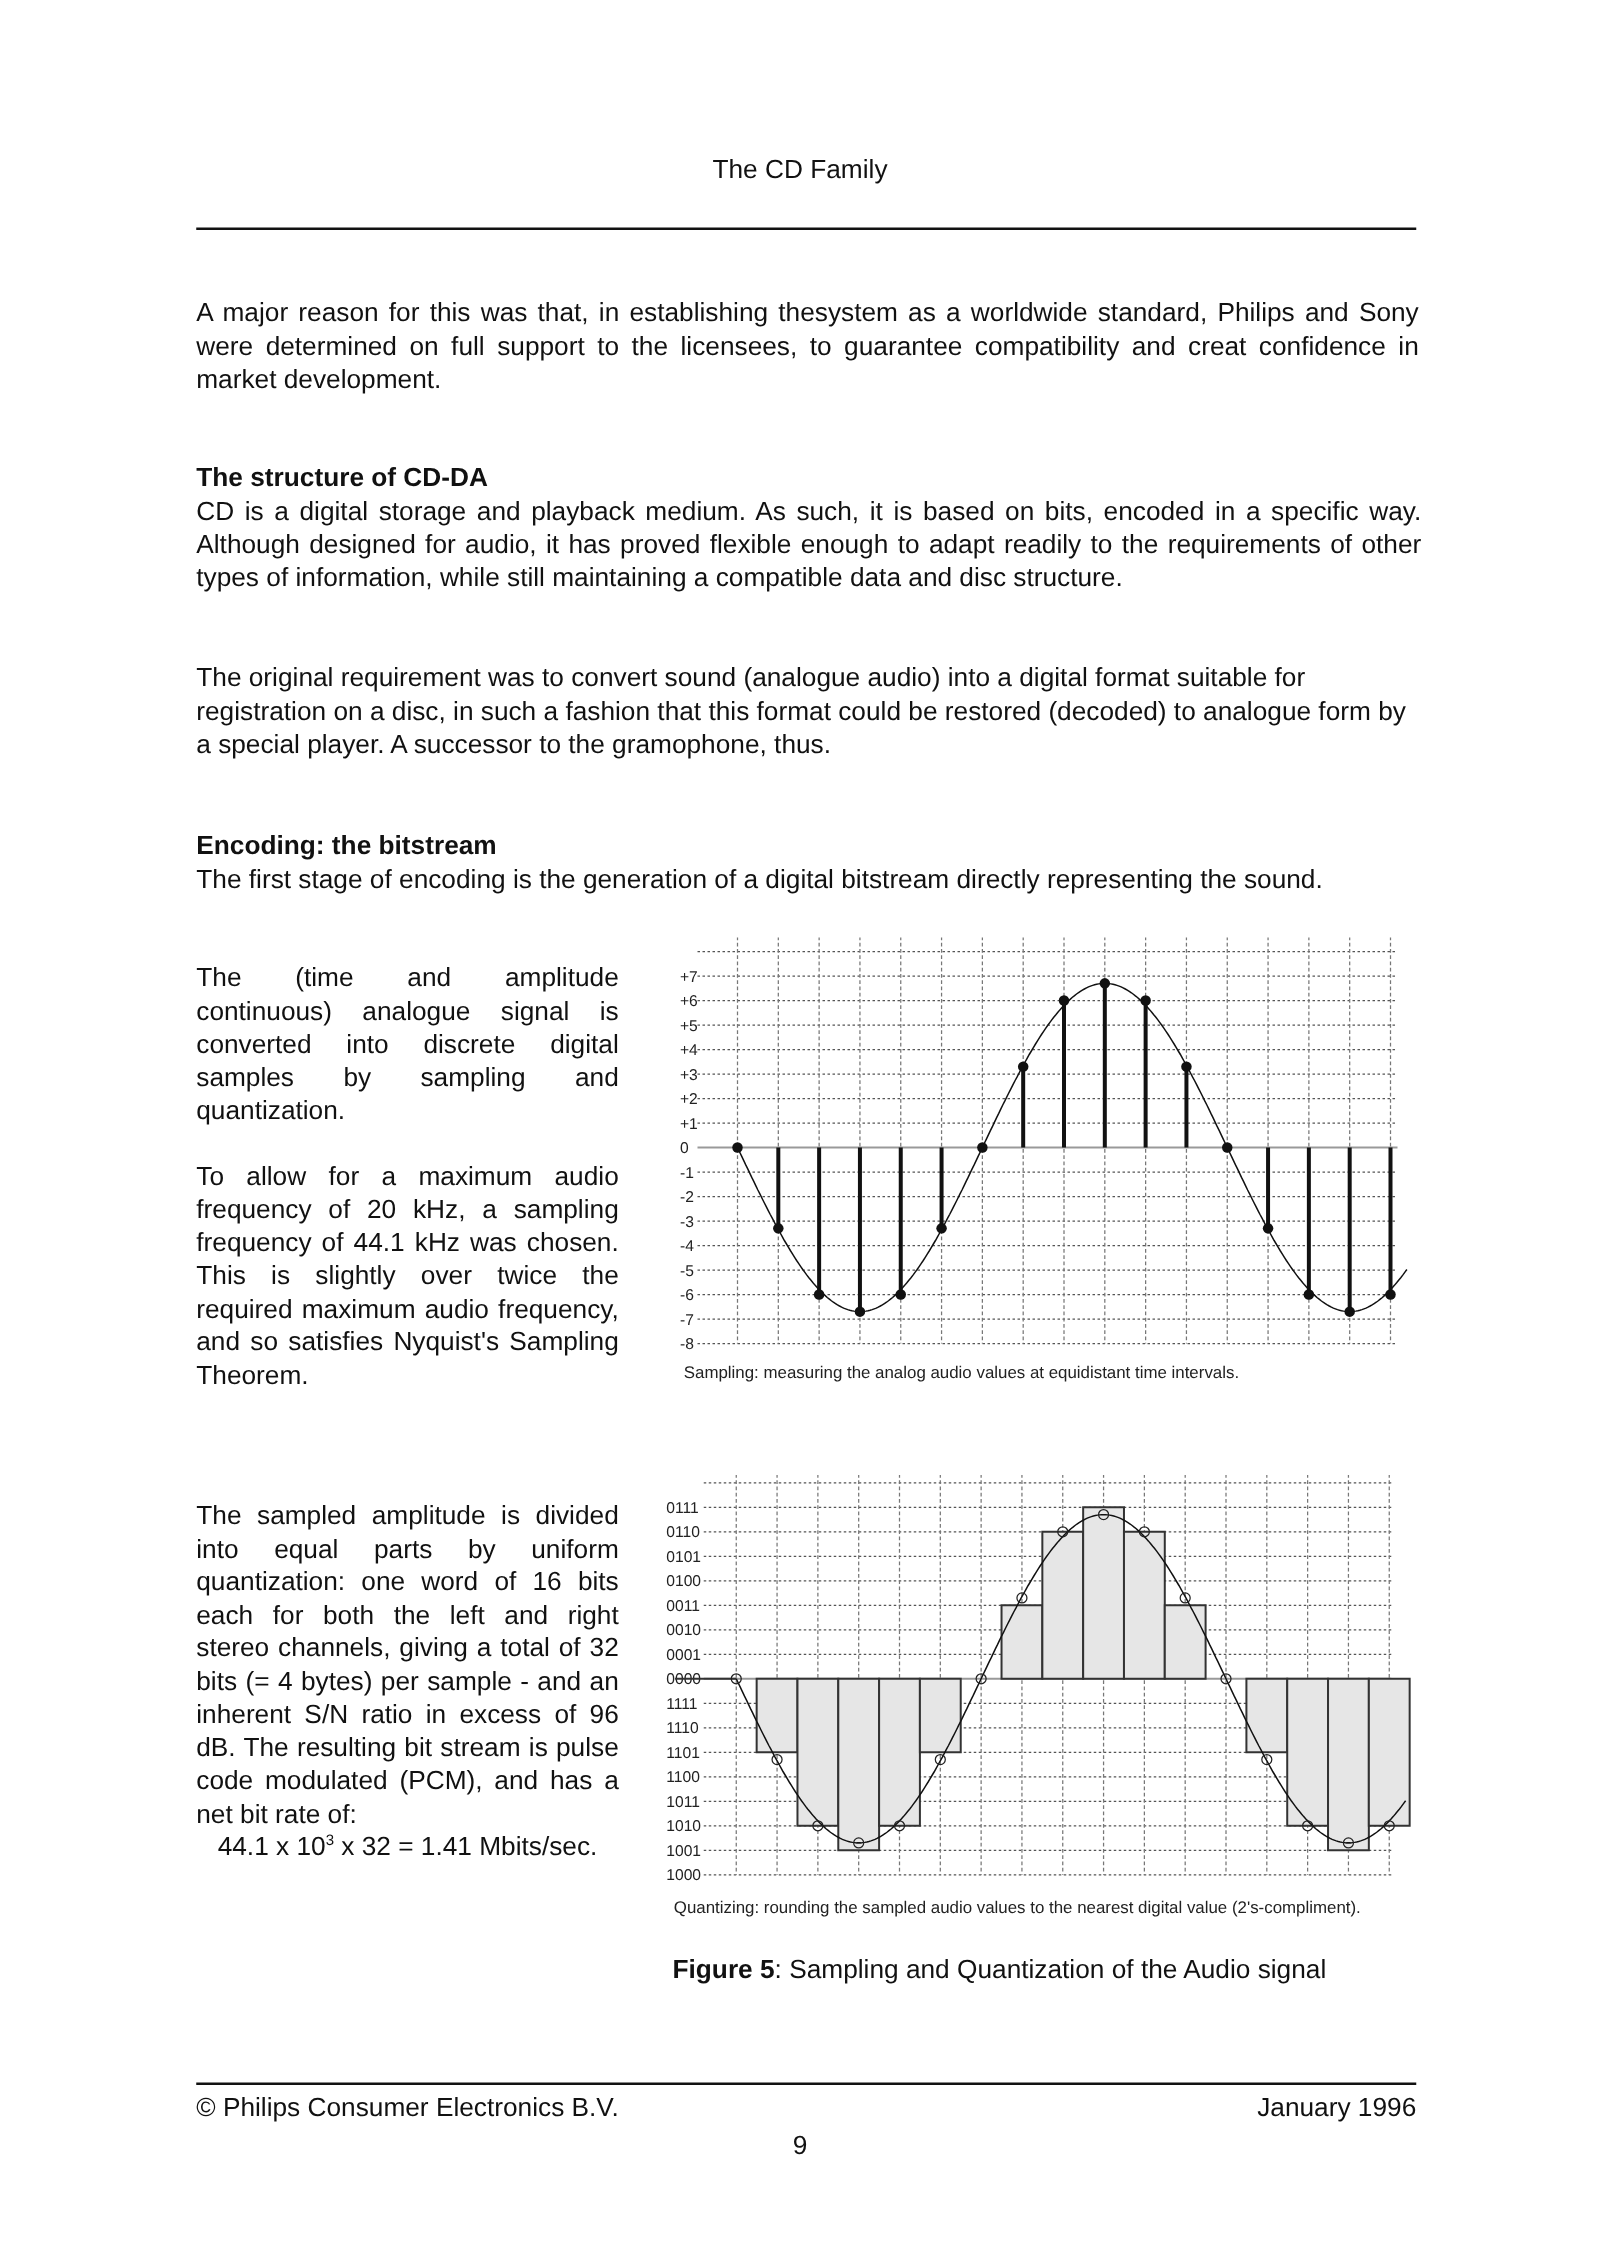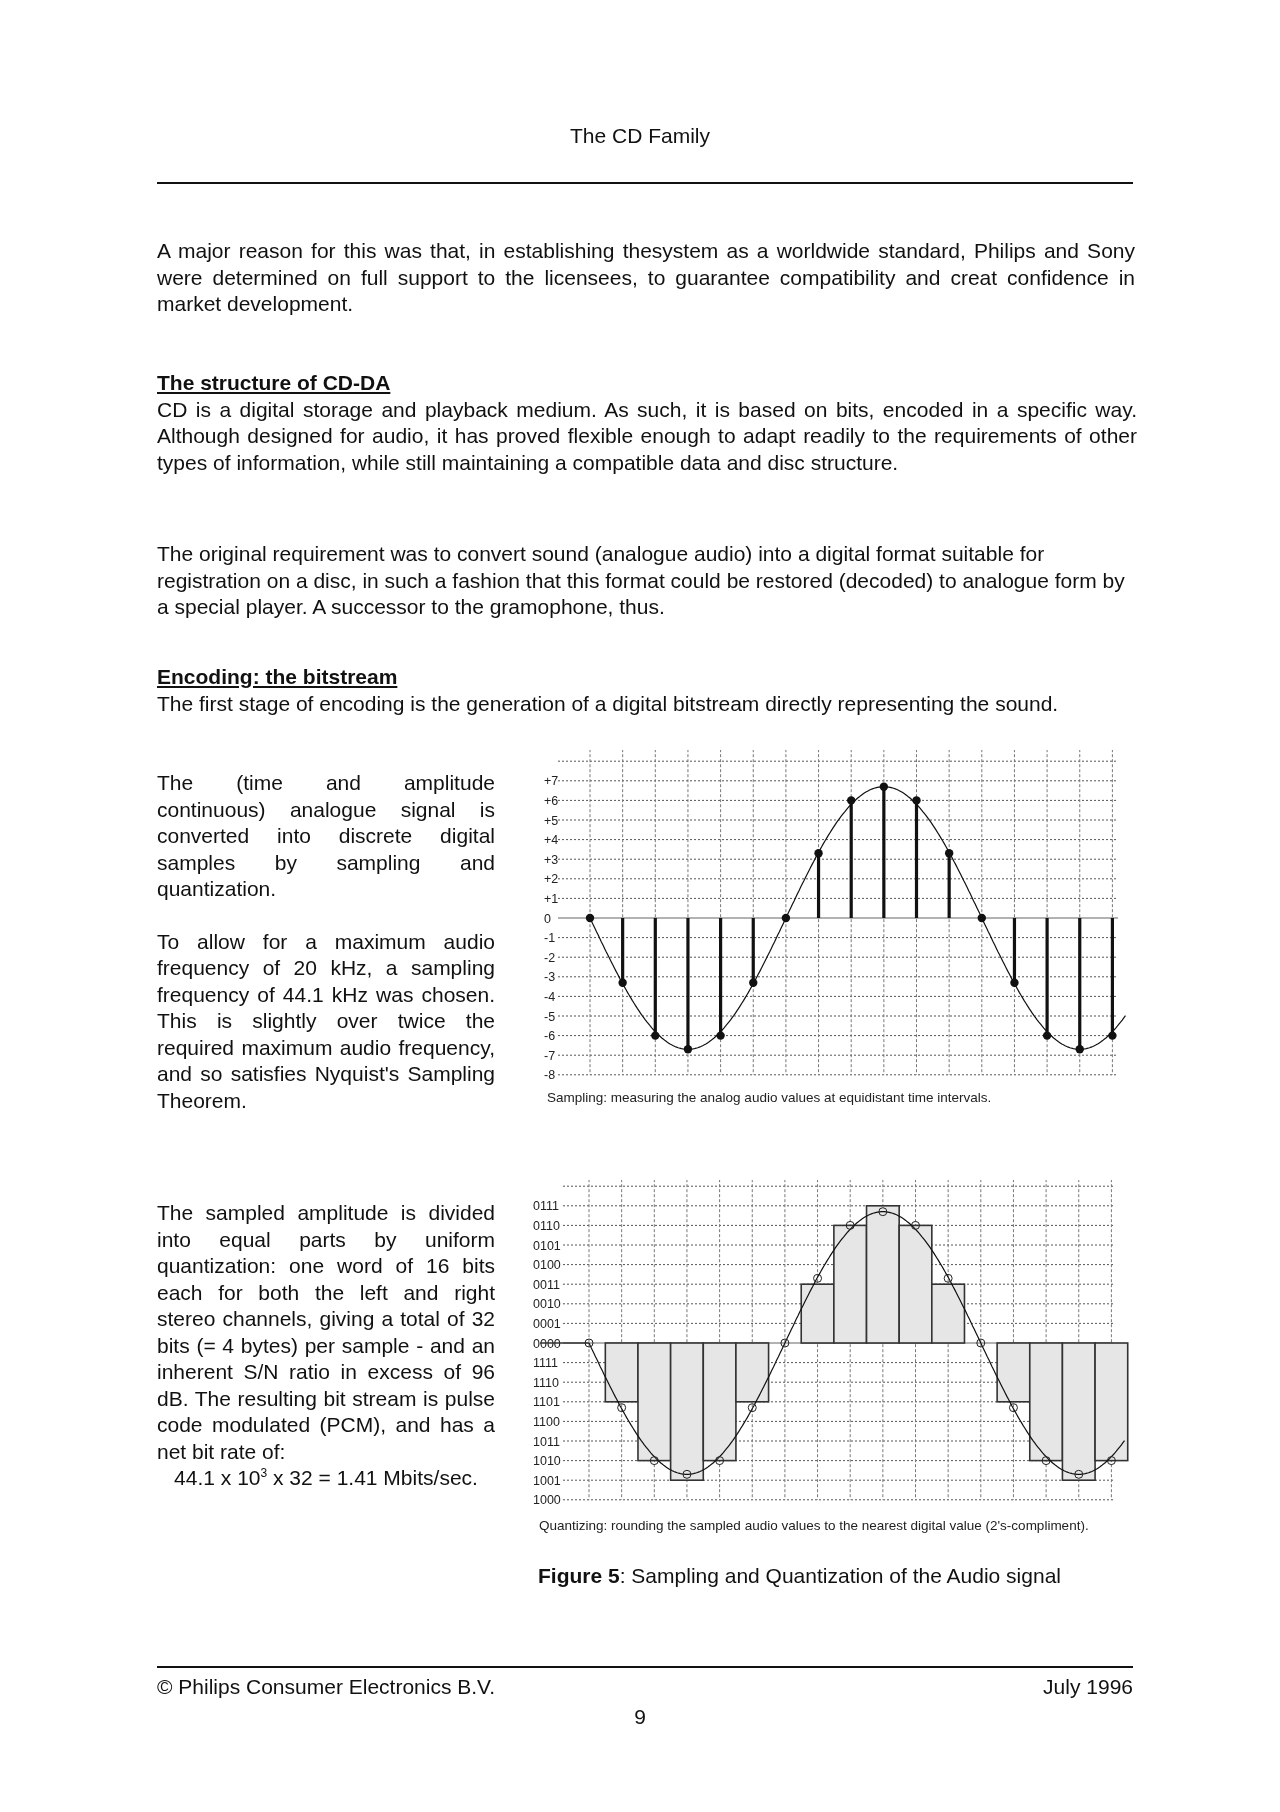--- a/index.html
+++ b/index.html
@@ -3,21 +3,21 @@
 <meta charset="utf-8">
 <style>
   html, body { margin: 0; padding: 0; background: #ffffff; }
   body { width: 1280px; height: 1812px; position: relative; overflow: hidden;
          font-family: "Liberation Sans", sans-serif; color: #111; }
   .abs { position: absolute; }
   .page-title { left: 0; width: 1280px; top: 124px; text-align: center; font-size: 21px; }
   .rule { left: 157px; width: 976px; height: 2px; background: #111; }
   .para { left: 157px; width: 985px; font-size: 21px; line-height: 26.5px; }
   .para p { margin: 0; }
-  .heading { font-weight: bold; text-decoration: underline; }
+  .heading { font-weight: bold; }
   .side { left: 157px; width: 338px; font-size: 21px; line-height: 26.5px; text-align: justify; }
   .side p { margin: 0; }
   .side p.last-left { text-align: center; }
   sup { font-size: 12px; line-height: 0; }
   .caption { font-size: 13.5px; color: #222; }
   .fig-caption { left: 538px; top: 1564px; font-size: 21px; }
   .fig-caption b { font-weight: bold; }
   .footer-left { left: 157px; top: 1675px; font-size: 21px; }
   .footer-right { right: 147px; top: 1675px; font-size: 21px; }
   .page-num { left: 0; width: 1280px; text-align: center; top: 1705px; font-size: 21px; }
@@ -31,21 +31,21 @@
 
 <div class="abs para" style="top:238px; width:978px;">
   <p style="text-align:justify;">A major reason for this was that, in establishing thesystem as a worldwide standard, Philips and Sony were determined on full support to the licensees, to guarantee compatibility and creat confidence in market development.</p>
 </div>
 
 <div class="abs para" style="top:370px; width:980px;">
   <p class="heading">The structure of CD-DA</p>
   <p style="text-align:justify;">CD is a digital storage and playback medium.  As such, it is based on bits, encoded in a specific way.  Although designed for audio, it has proved flexible enough to adapt readily to the requirements of other types of information, while still maintaining a compatible data and disc structure.</p>
 </div>
 
-<div class="abs para" style="top:530px; width:985px;margin-top:11px;">
+<div class="abs para" style="top:530px; width:985px;">
   <p>The original requirement was to convert sound (analogue audio) into a digital format suitable for registration on a disc, in such a fashion that this format could be restored (decoded) to analogue form by a special player.  A successor to the gramophone, thus.</p>
 </div>
 
 <div class="abs para" style="top:664px; width:990px;">
   <p class="heading">Encoding: the bitstream</p>
   <p style="white-space:nowrap;">The first stage of encoding is the generation of a digital bitstream directly representing the sound.</p>
 </div>
 
 <div class="abs side" style="top:770px;">
   <p>The (time and amplitude continuous) analogue signal is converted into discrete digital samples by sampling and quantization.</p>
@@ -244,14 +244,14 @@
       <circle cx="553.75" cy="294.32000000000005" r="4" fill="none" stroke="#222" stroke-width="1"></circle>
       <circle cx="586.4" cy="280.6" r="4" fill="none" stroke="#222" stroke-width="1"></circle>
     </g>
   <text id="q-caption" x="14" y="350" font-size="13.5" fill="#222">Quantizing:  rounding the sampled audio values to the nearest digital value (2's-compliment).</text>
 </svg>
 
 <div class="abs fig-caption"><b>Figure 5</b><span>:  Sampling and Quantization of the Audio signal</span></div>
 
 <div class="abs rule" style="top:1666px;"></div>
 <div class="abs footer-left">© Philips Consumer Electronics B.V.</div>
-<div class="abs footer-right">July 1996</div>
+<div class="abs footer-right">January 1996</div>
 <div class="abs page-num">9</div>
 
 </body></html>

